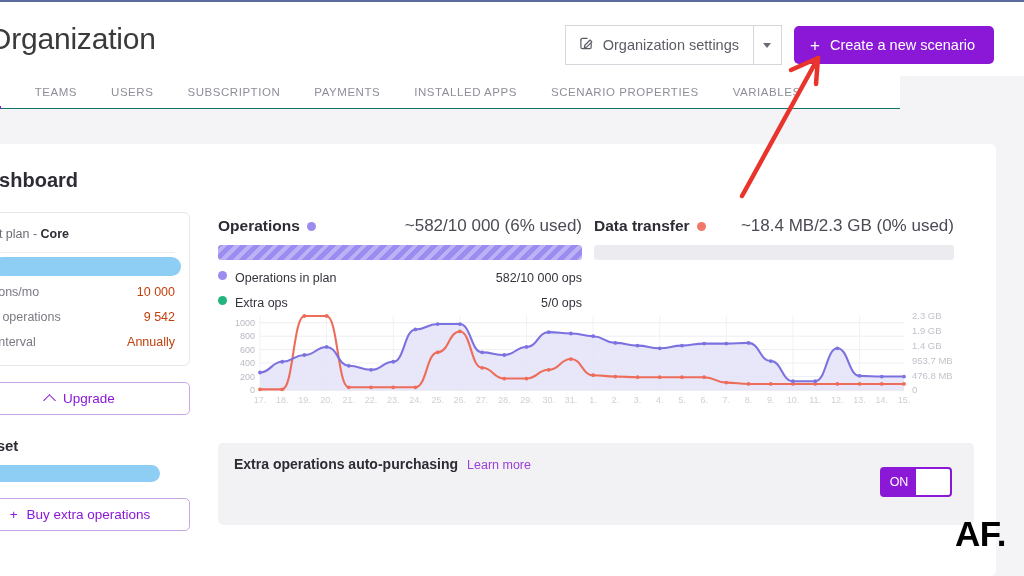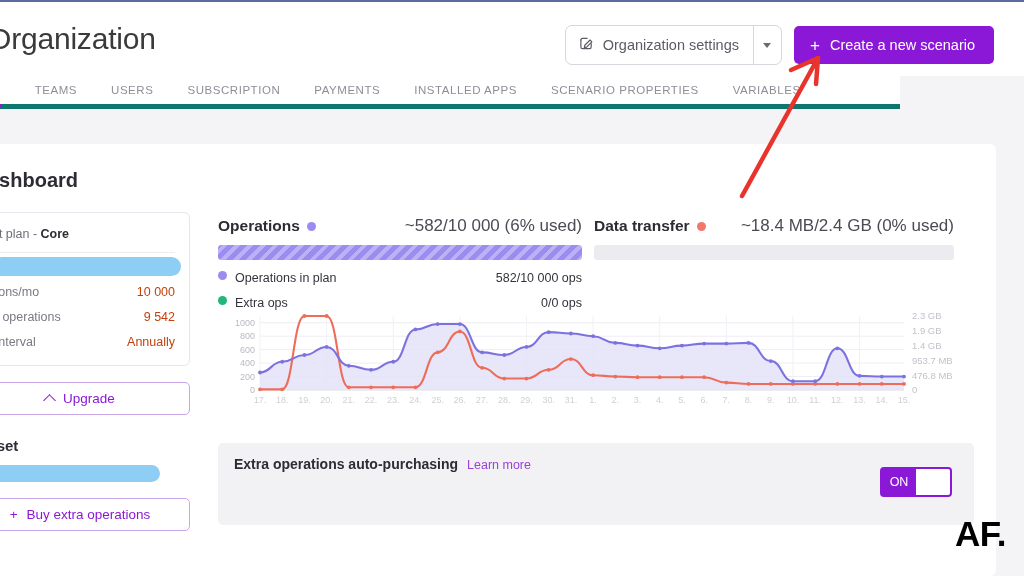--- a/index.html
+++ b/index.html
@@ -21,21 +21,21 @@
     position: absolute; left: -12px; top: 20px;
     font-size: 30px; font-weight: 400; color: #3a3a3a; letter-spacing: -0.2px;
     white-space: nowrap;
   }
   .topbar-actions {
     position: absolute; right: 30px; top: 23px;
     display: flex; align-items: center; gap: 12px;
   }
   .btn-settings {
     display: flex; align-items: center; height: 40px;
-    border: 1px solid #d6d6dc; border-radius: 7px; background: #fff;
+    border: 1px solid #d6d6dc; border-radius: 0; background: #fff;
     overflow: hidden;
   }
   .btn-settings .main {
     display: flex; align-items: center; gap: 9px;
     padding: 0 14px 0 13px; height: 100%;
     font-size: 14.5px; color: #5c5c66;
   }
   .btn-settings .caretbox {
     display: flex; align-items: center; justify-content: center;
     width: 28px; height: 100%;
@@ -46,21 +46,21 @@
     display: flex; align-items: center; gap: 10px;
     height: 38px; padding: 0 19px 0 16px;
     background: #8a18d6; color: #fff; border-radius: 5px;
     font-size: 14.5px; border: none;
   }
   .plus { font-size: 17px; line-height: 1; font-weight: 400; }
 
   
   .tabs {
     position: absolute; left: 0; top: 76px; width: 900px; height: 33px;
-    background: #fff; border-bottom: 5px solid #0f766e;
+    background: #fff; border-bottom: 1px solid #0f766e;
     display: flex; align-items: center; gap: 0;
   }
   .tab {
     font-size: 11.5px; letter-spacing: 0.55px; color: #8e8e99;
     padding: 0 17px; height: 33px; display: flex; align-items: center;
     position: relative; white-space: nowrap;
   }
   .tab:first-child { padding-left: 0; margin-left: -29px; }
   .tab.active { color: #3c3c44; }
   .tab.active::after {
@@ -275,31 +275,31 @@
         <span class="dot" style="background:#9b8df0"></span>
         <span>Operations in plan</span>
       </span>
       <span>582/10 000 ops</span>
     </div>
     <div class="lrow">
       <span class="l">
         <span class="dot" style="background:#24b47e"></span>
         <span>Extra ops</span>
       </span>
-      <span>0/0 ops</span>
+      <span>5/0 ops</span>
     </div>
   </div>
 
   <div class="panel-dt">
     <div class="ph">
       <div class="ph-left">
         <span class="ph-title">Data transfer</span>
         <span class="dot" style="background:#f0776a"></span>
       </div>
-      <div class="ph-right">~18.4 MB/2.4 GB (0% used)</div>
+      <div class="ph-right">~18.4 MB/2.3 GB (0% used)</div>
     </div>
     <div class="bar-track"></div>
   </div>
 
   <div class="chart-wrap">
     <svg class="chart-svg" id="chart" width="756" height="96" viewBox="0 0 756 96">
         <line x1="42" y1="10.727272727272734" x2="686" y2="10.727272727272734" stroke="#eeeef3" stroke-width="1"></line>
         <text x="37" y="13.927272727272733" text-anchor="end" class="yl">1000</text>
         <line x1="42" y1="24.18181818181818" x2="686" y2="24.18181818181818" stroke="#eeeef3" stroke-width="1"></line>
         <text x="37" y="27.38181818181818" text-anchor="end" class="yl">800</text>

